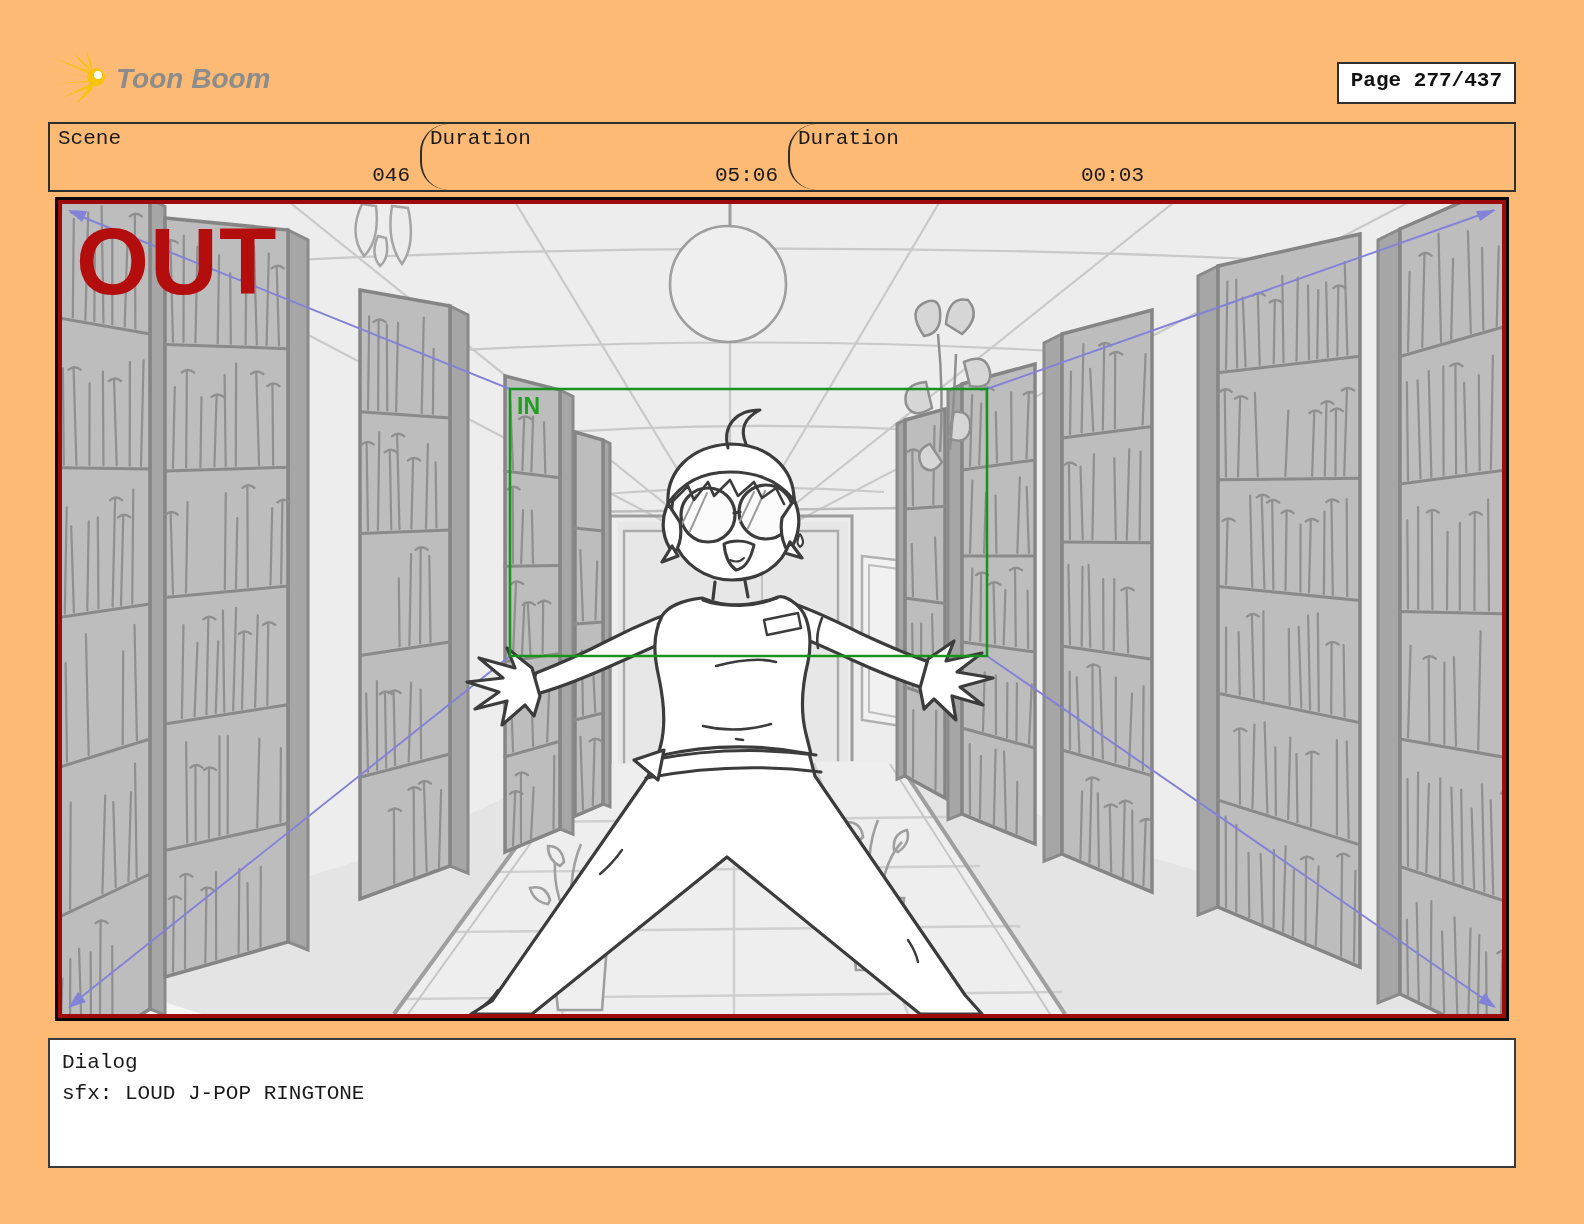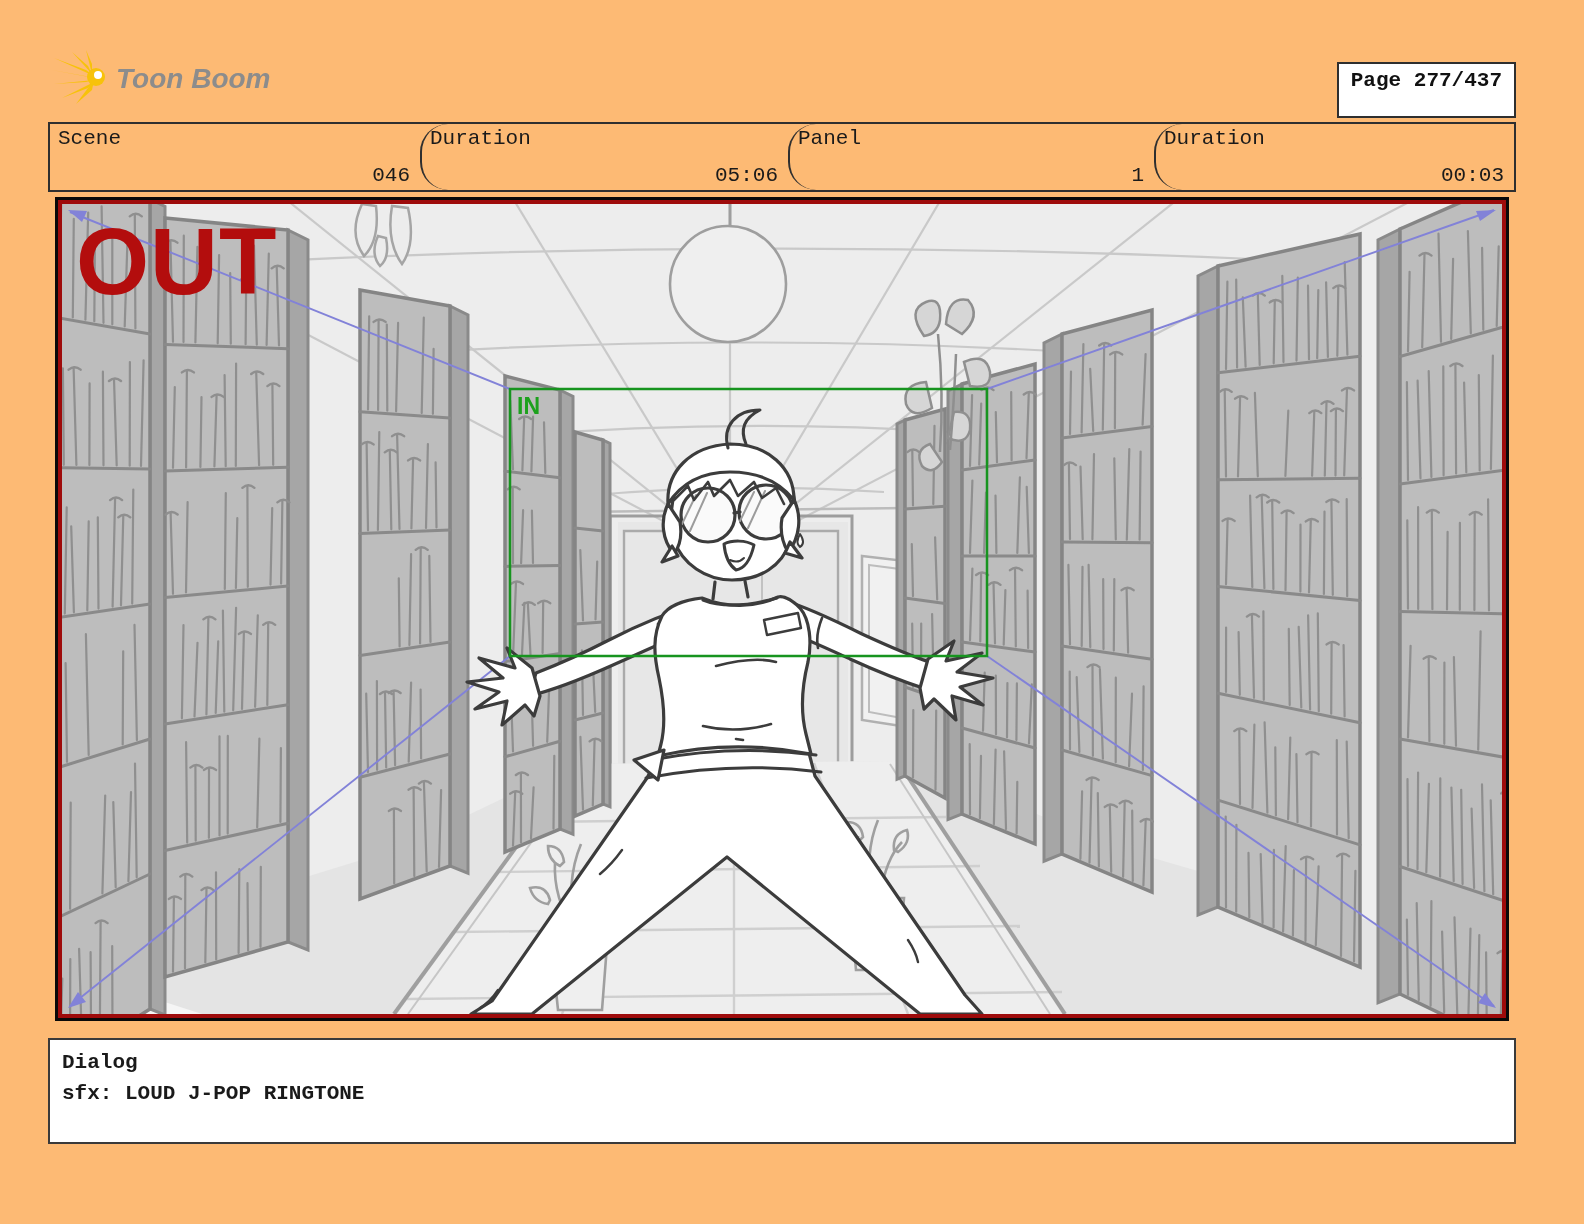--- a/index.html
+++ b/index.html
@@ -2,38 +2,38 @@
 <html><head>
 <meta charset="utf-8">
 <style>
   html,body{margin:0;padding:0;background:#fff;}
   .page{position:relative;width:1584px;height:1224px;background:#fdba74;overflow:hidden;
         font-family:"Liberation Mono",monospace;color:#1a1a1a;}
 
   
   .logo{position:absolute;left:52px;top:50px;width:280px;height:58px;}
   .page-box{position:absolute;top:62px;right:68px;border:2px solid #2f2f2f;background:#fff;
-            padding:5px 12px 24px 12px;font:bold 21px "Liberation Mono",monospace;color:#111;}
+            padding:5px 12px 10px 12px;font:bold 21px "Liberation Mono",monospace;color:#111;}
 
   
   .info-table{position:absolute;left:48px;top:122px;width:1468px;height:70px;box-sizing:border-box;
               border:2px solid #2f2f2f;display:grid;grid-template-columns:370px 368px 366px 1fr;}
   .info-cell{position:relative;box-sizing:border-box;border-left:2px solid #2f2f2f;border-radius:28px;}
   .info-cell:first-child{border-left:none;}
   .info-label{position:absolute;left:8px;top:3px;font-size:21px;}
   .info-value{position:absolute;right:10px;bottom:3px;font-size:21px;margin-left:33px;}
 
   
   .panel-frame{position:absolute;left:55px;top:197px;border:3px solid #090909;background:#000;}
   .panel-inner{border:4px solid #9e0b0b;}
   .panel-inner svg{display:block;background:#ededed;}
 
   
-  .dialog-box{position:absolute;left:48px;top:1038px;width:1468px;height:106px;box-sizing:border-box;
-              border:2px solid #3a3a3a;padding:7px 12px;font-size:21px;line-height:31px;background:#fff;font-weight:bold;}
+  .dialog-box{position:absolute;left:48px;top:1038px;width:1468px;height:130px;box-sizing:border-box;
+              border:2px solid #3a3a3a;padding:7px 12px;font-size:21px;line-height:31px;background:#fff;}
 
   svg text{font-family:"Liberation Sans",sans-serif;}
   .sketch{stroke:#3c3c3c;stroke-width:3.2;stroke-linecap:round;stroke-linejoin:round;}
 </style>
 </head>
 <body>
 
 <div class="page">
 
   <svg class="logo" viewBox="0 0 280 58">
@@ -54,24 +54,20 @@
   <div class="page-box">Page 277/437</div>
 
   <div class="info-table">
     <div class="info-cell">
       <span class="info-label">Scene</span>
       <span class="info-value">046</span>
     </div>
     <div class="info-cell">
       <span class="info-label">Duration</span>
       <span class="info-value">05:06</span>
-    </div>
-    <div class="info-cell">
-      <span class="info-label">Panel</span>
-      <span class="info-value">1</span>
     </div>
     <div class="info-cell">
       <span class="info-label">Duration</span>
       <span class="info-value">00:03</span>
     </div>
   </div>
 
   <div class="panel-frame">
    <div class="panel-inner">
     <svg viewBox="0 0 1440 810" width="1440" height="810">

